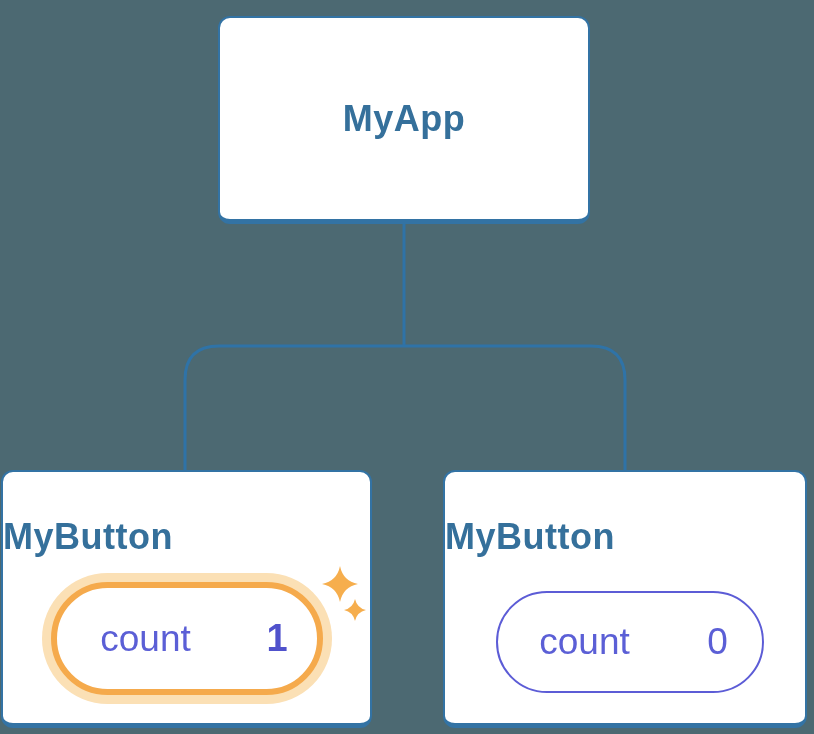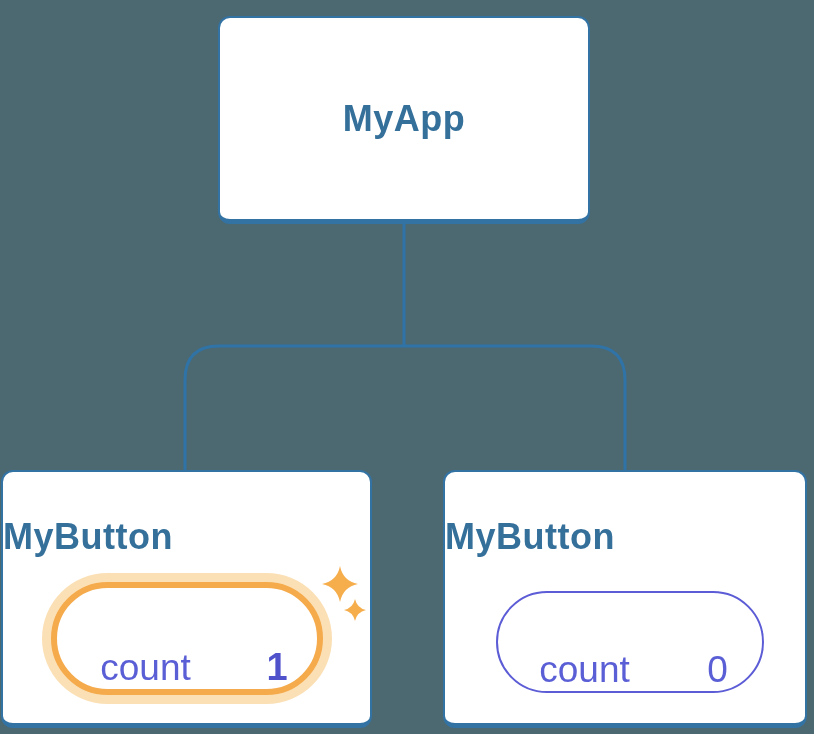--- a/index.html
+++ b/index.html
@@ -44,21 +44,21 @@
     left: 0; top: 44px;
     width: 100%;
     text-align: left;
   }
   .pill {
     position: absolute;
     box-sizing: border-box;
     background: #FFFFFF;
     border-radius: 999px;
     display: flex;
-    align-items: flex-end;
+    align-items: center;
     overflow: hidden;
   }
   .pill-highlighted {
     left: 48px; top: 110px;
     width: 272px; height: 113px;
     border: 6px solid #F5AA4C;
     box-shadow: 0 0 0 9px #FBE0B5;
   }
   .pill-normal {
     left: 51px; top: 119px;

